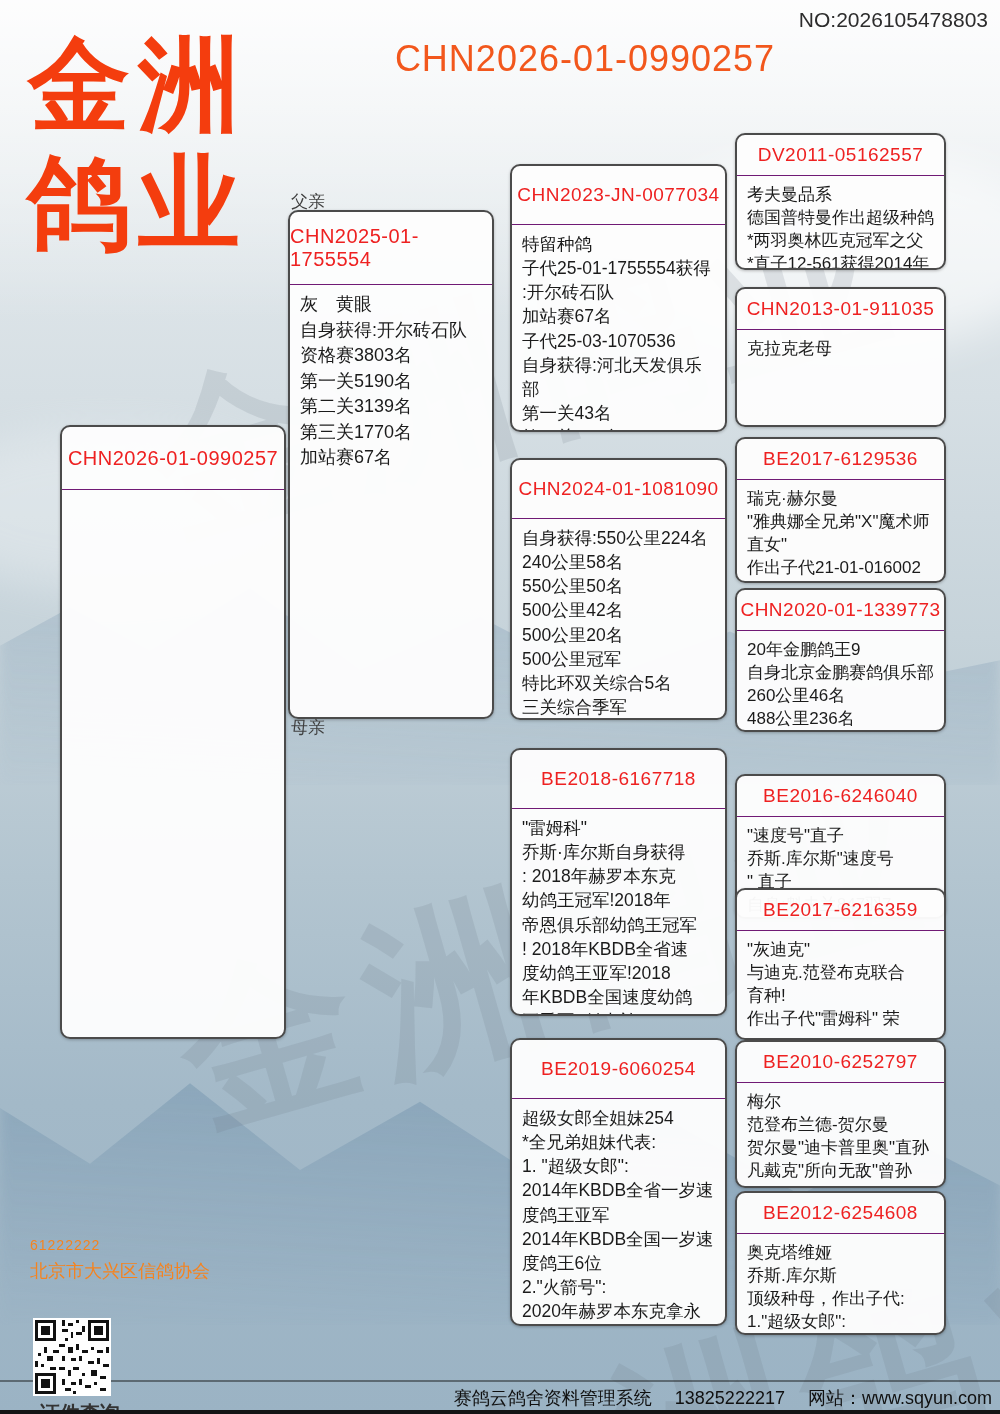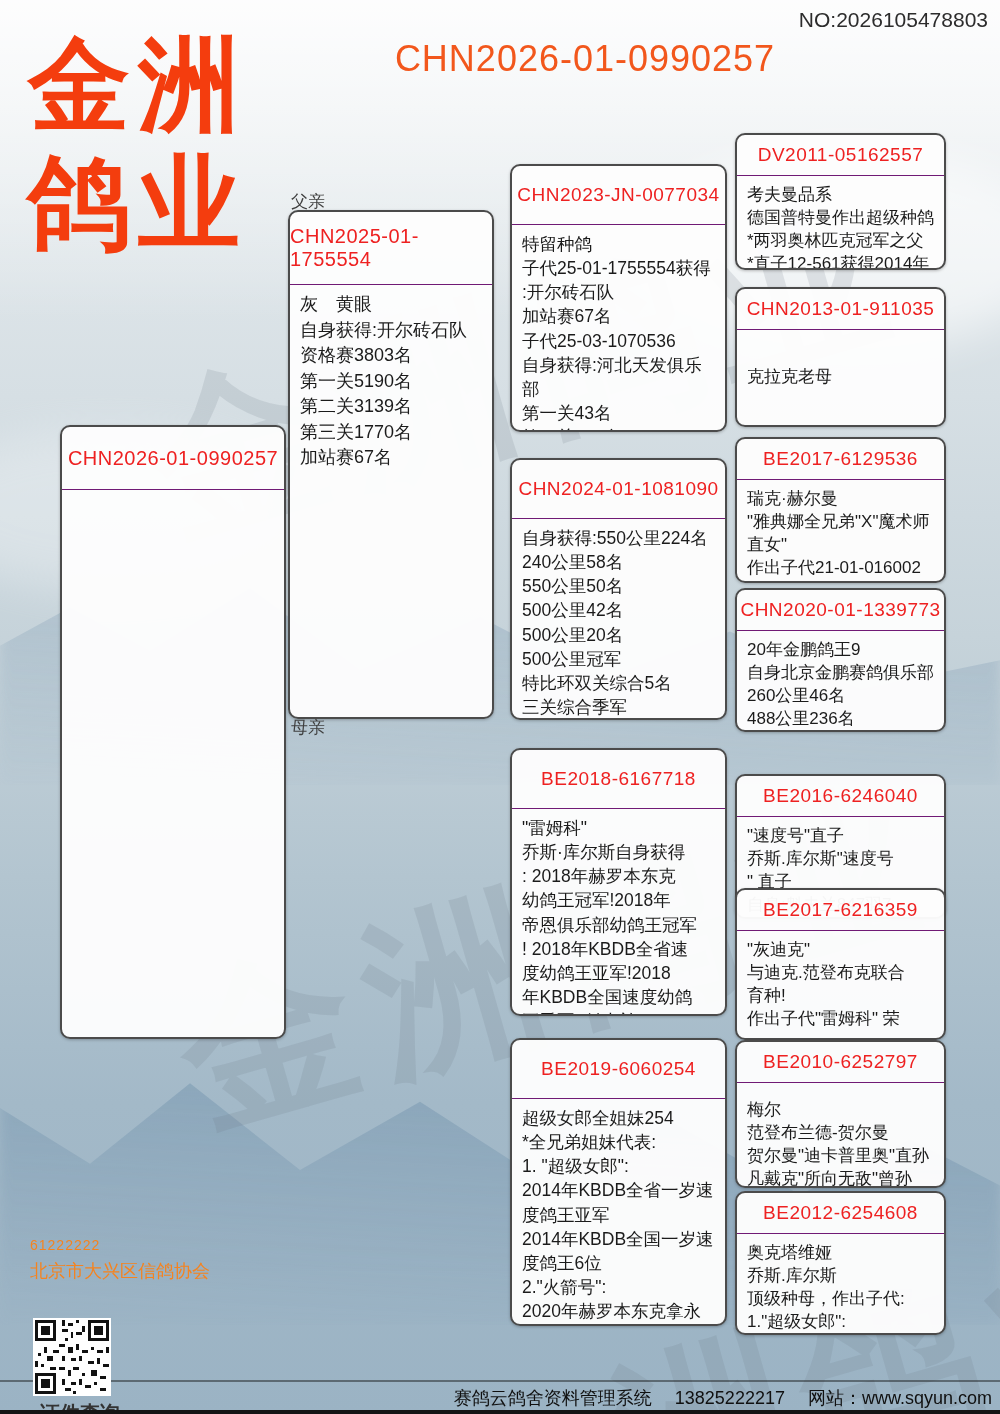--- a/index.html
+++ b/index.html
@@ -139,21 +139,21 @@
 2020年赫罗本东克拿永鸽</div>
   </div>
 
   <div class="pbox" style="left:735px;top:133px;width:207px;height:133px;">
     <div class="pbox-title t42">DV2011-05162557</div>
     <div class="pbox-body">考夫曼品系
 德国普特曼作出超级种鸽
 *两羽奥林匹克冠军之父
 *直子12-561获得2014年</div>
   </div>
-  <div class="pbox" style="left:735px;top:287px;width:207px;height:136px;gap:28px;">
+  <div class="pbox" style="left:735px;top:287px;width:207px;height:136px;">
     <div class="pbox-title t42">CHN2013-01-911035</div>
     <div class="pbox-body">克拉克老母</div>
   </div>
   <div class="pbox" style="left:735px;top:437px;width:207px;height:142px;">
     <div class="pbox-title t42">BE2017-6129536</div>
     <div class="pbox-body">瑞克·赫尔曼
 "雅典娜全兄弟"X"魔术师
 直女"
 作出子代21-01-016002</div>
   </div>
@@ -171,21 +171,21 @@
 " 直子
 自身:魁夫兰847羽7</div>
   </div>
   <div class="pbox" style="left:735px;top:888px;width:207px;height:148px;">
     <div class="pbox-title t42">BE2017-6216359</div>
     <div class="pbox-body">"灰迪克"
 与迪克.范登布克联合
 育种!
 作出子代"雷姆科" 荣</div>
   </div>
-  <div class="pbox" style="left:735px;top:1040px;width:207px;height:144px;gap:8px;">
+  <div class="pbox" style="left:735px;top:1040px;width:207px;height:144px;">
     <div class="pbox-title t42">BE2010-6252797</div>
     <div class="pbox-body">梅尔
 范登布兰德-贺尔曼
 贺尔曼"迪卡普里奥"直孙
  凡戴克"所向无敌"曾孙</div>
   </div>
   <div class="pbox" style="left:735px;top:1191px;width:207px;height:140px;">
     <div class="pbox-title t42">BE2012-6254608</div>
     <div class="pbox-body">奥克塔维娅
 乔斯.库尔斯

